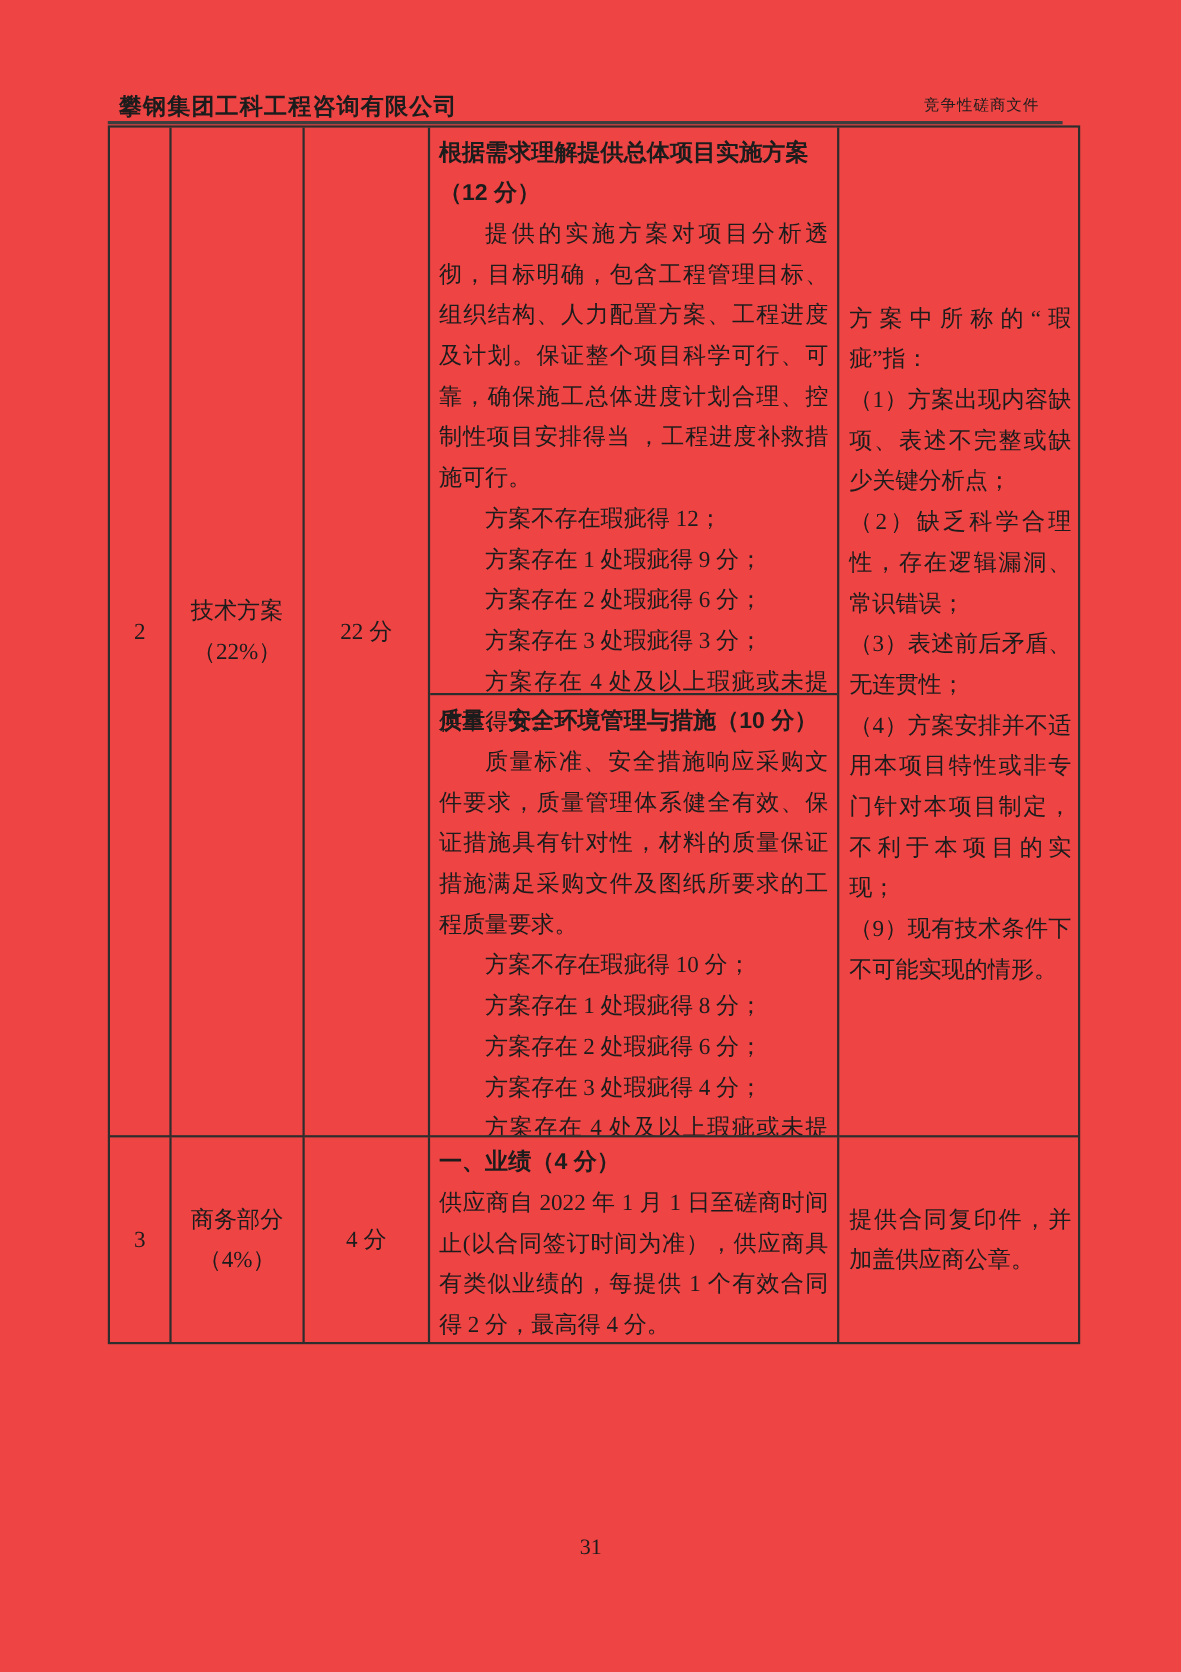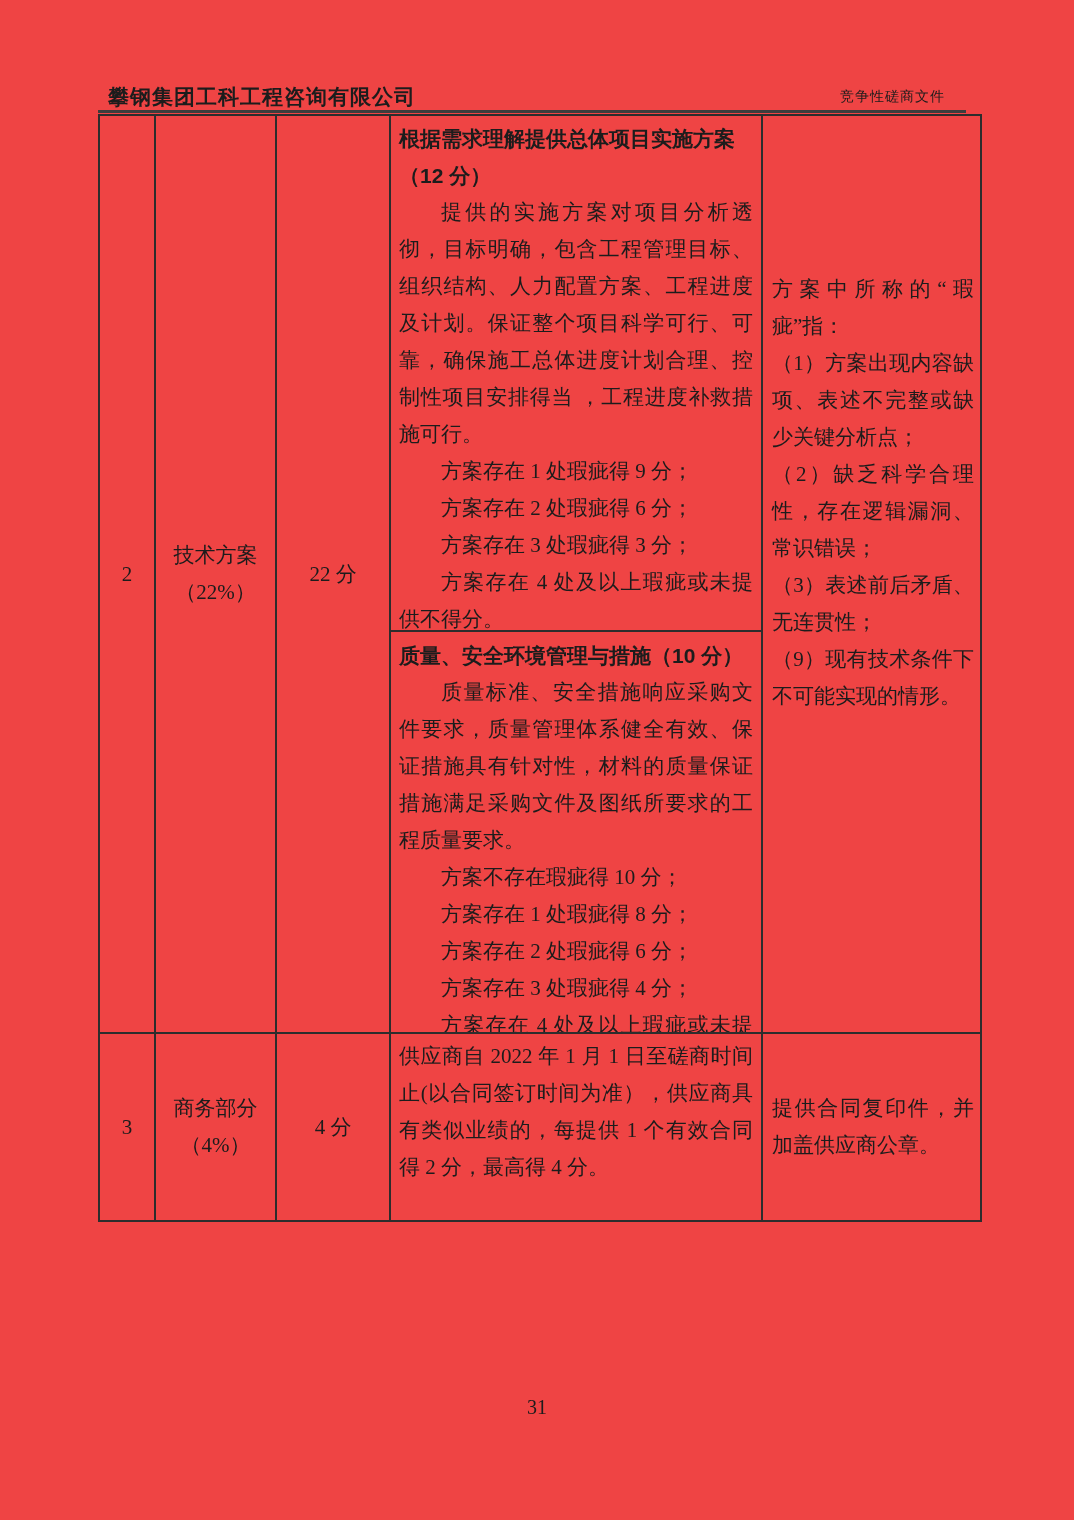--- a/index.html
+++ b/index.html
@@ -95,54 +95,57 @@
       <div>技术方案</div>
       <div>（22%）</div>
     </div>
     <div class="cell center">
       <span>22 分</span>
     </div>
     <div class="cell">
       <div class="section section-a">
         <div class="sec-heading">根据需求理解提供总体项目实施方案（12 分）</div>
         <div class="para">提供的实施方案对项目分析透彻，目标明确，包含工程管理目标、组织结构、人力配置方案、工程进度及计划。保证整个项目科学可行、可靠，确保施工总体进度计划合理、控制性项目安排得当 ，工程进度补救措施可行。</div>
+        <div class="score-line">方案不存在瑕疵得 12；</div>
         <div class="score-line">方案存在 1 处瑕疵得 9 分；</div>
         <div class="score-line">方案存在 2 处瑕疵得 6 分；</div>
         <div class="score-line">方案存在 3 处瑕疵得 3 分；</div>
         <div class="score-line">方案存在 4 处及以上瑕疵或未提供不得分。</div>
       </div>
       <div class="section section-b">
         <div class="sec-heading">质量、安全环境管理与措施（10 分）</div>
         <div class="para">质量标准、安全措施响应采购文件要求，质量管理体系健全有效、保证措施具有针对性，材料的质量保证措施满足采购文件及图纸所要求的工程质量要求。</div>
         <div class="score-line">方案不存在瑕疵得 10 分；</div>
         <div class="score-line">方案存在 1 处瑕疵得 8 分；</div>
         <div class="score-line">方案存在 2 处瑕疵得 6 分；</div>
         <div class="score-line">方案存在 3 处瑕疵得 4 分；</div>
         <div class="score-line">方案存在 4 处及以上瑕疵或未提供不得分。</div>
       </div>
     </div>
     <div class="cell last-col notes-r2">
       <div class="note-line">方案中所称的“瑕疵”指：</div>
       <div class="note-line">（1）方案出现内容缺项、表述不完整或缺少关键分析点；</div>
       <div class="note-line">（2）缺乏科学合理性，存在逻辑漏洞、常识错误；</div>
       <div class="note-line">（3）表述前后矛盾、无连贯性；</div>
+      <div class="note-line">（4）方案安排并不适用本项目特性或非专门针对本项目制定，不利于本项目的实现；</div>
       <div class="note-line">（9）现有技术条件下不可能实现的情形。</div>
     </div>
 
     <div class="cell center last-row">
       <span>3</span>
     </div>
     <div class="cell center last-row">
       <div>商务部分</div>
       <div>（4%）</div>
     </div>
     <div class="cell center last-row">
       <span>4 分</span>
     </div>
     <div class="cell last-row content-r3">
+      <div class="sec-heading">一、业绩（4 分）</div>
       <div class="note-line">供应商自 2022 年 1 月 1 日至磋商时间止(以合同签订时间为准），供应商具有类似业绩的，每提供 1 个有效合同得 2 分，最高得 4 分。</div>
     </div>
     <div class="cell last-col last-row notes-r3">
       <div class="note-line">提供合同复印件，并加盖供应商公章。</div>
     </div>
 
   </div>
 
   <div class="ftr">31</div>
 

